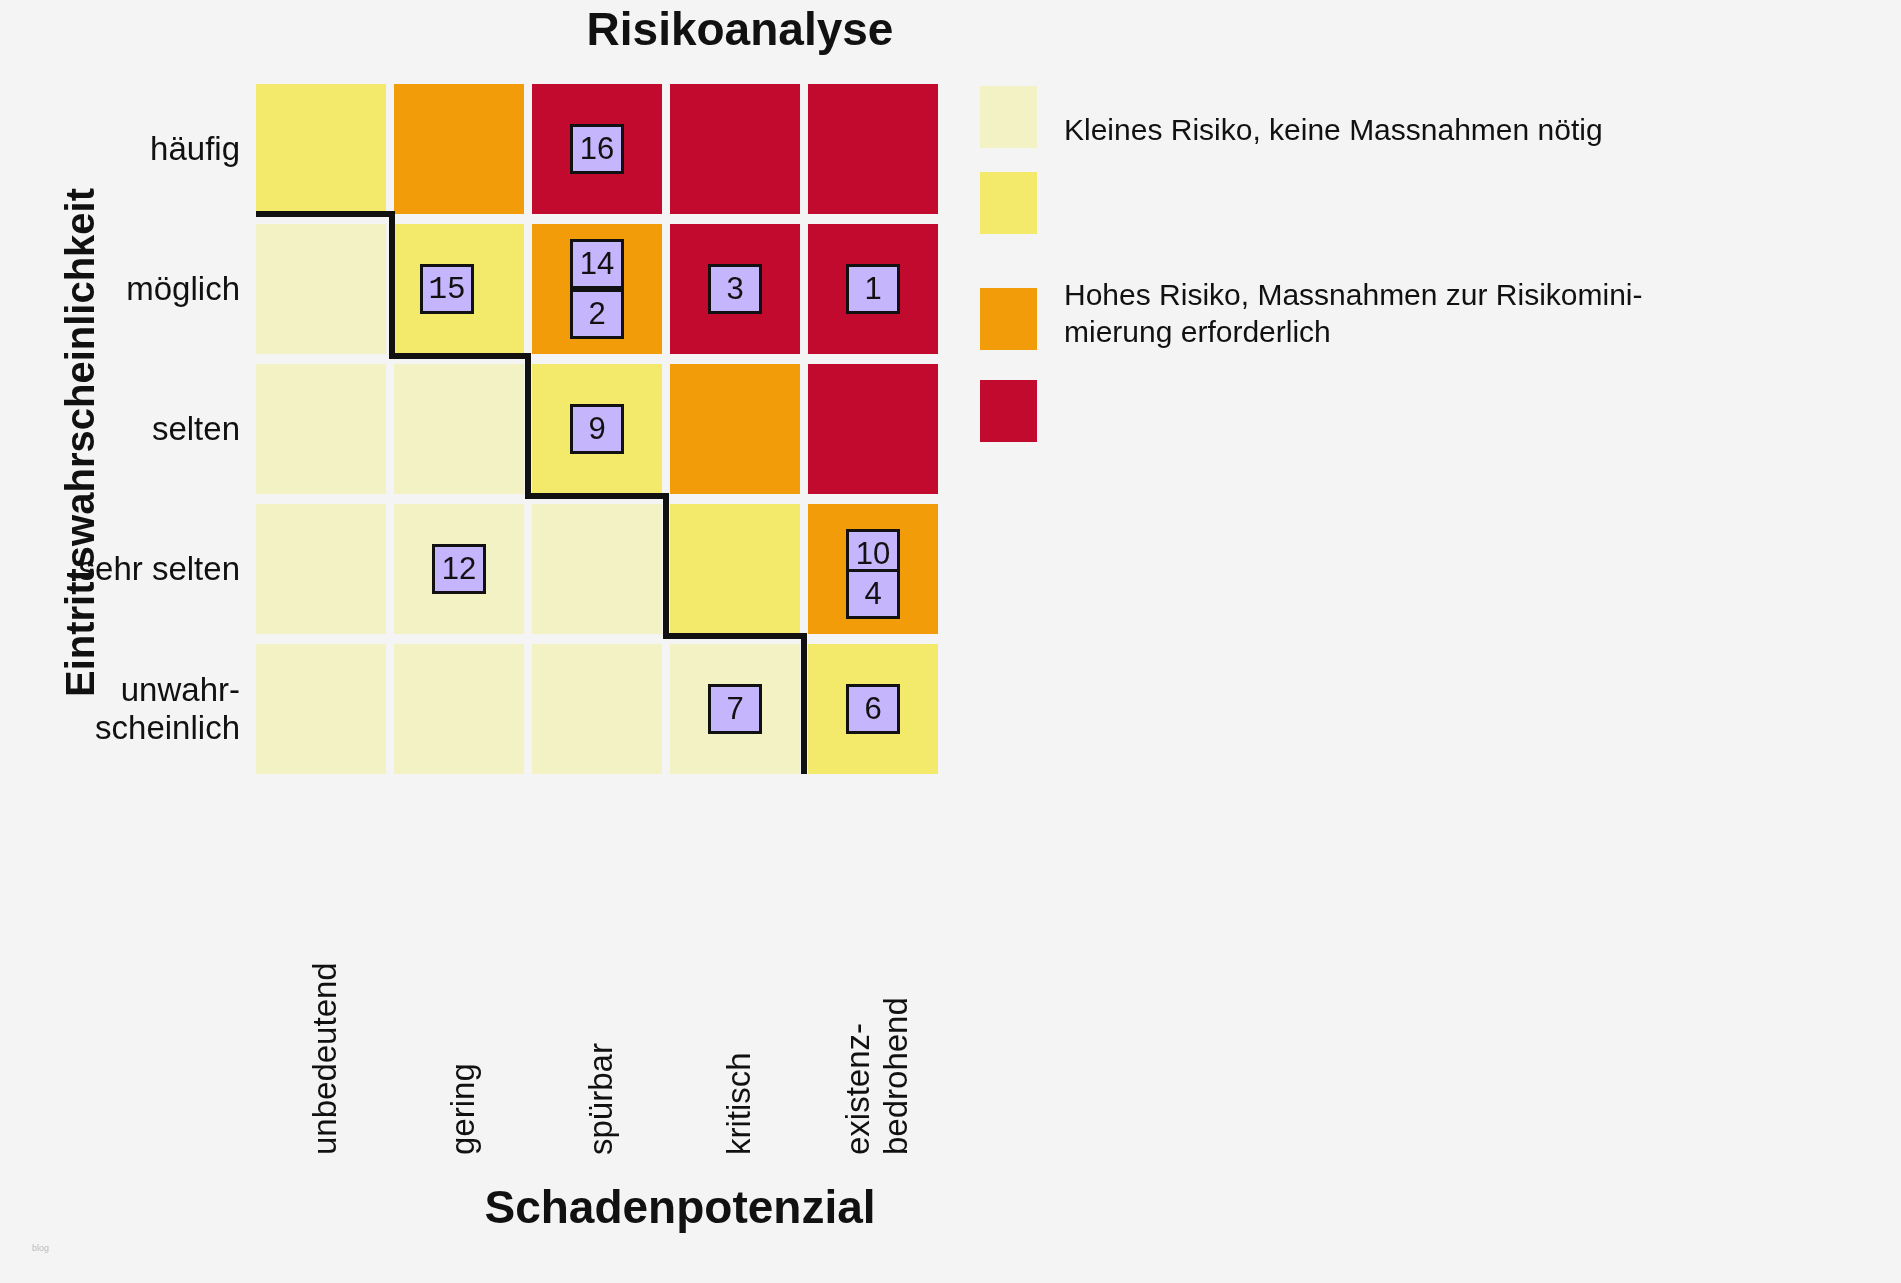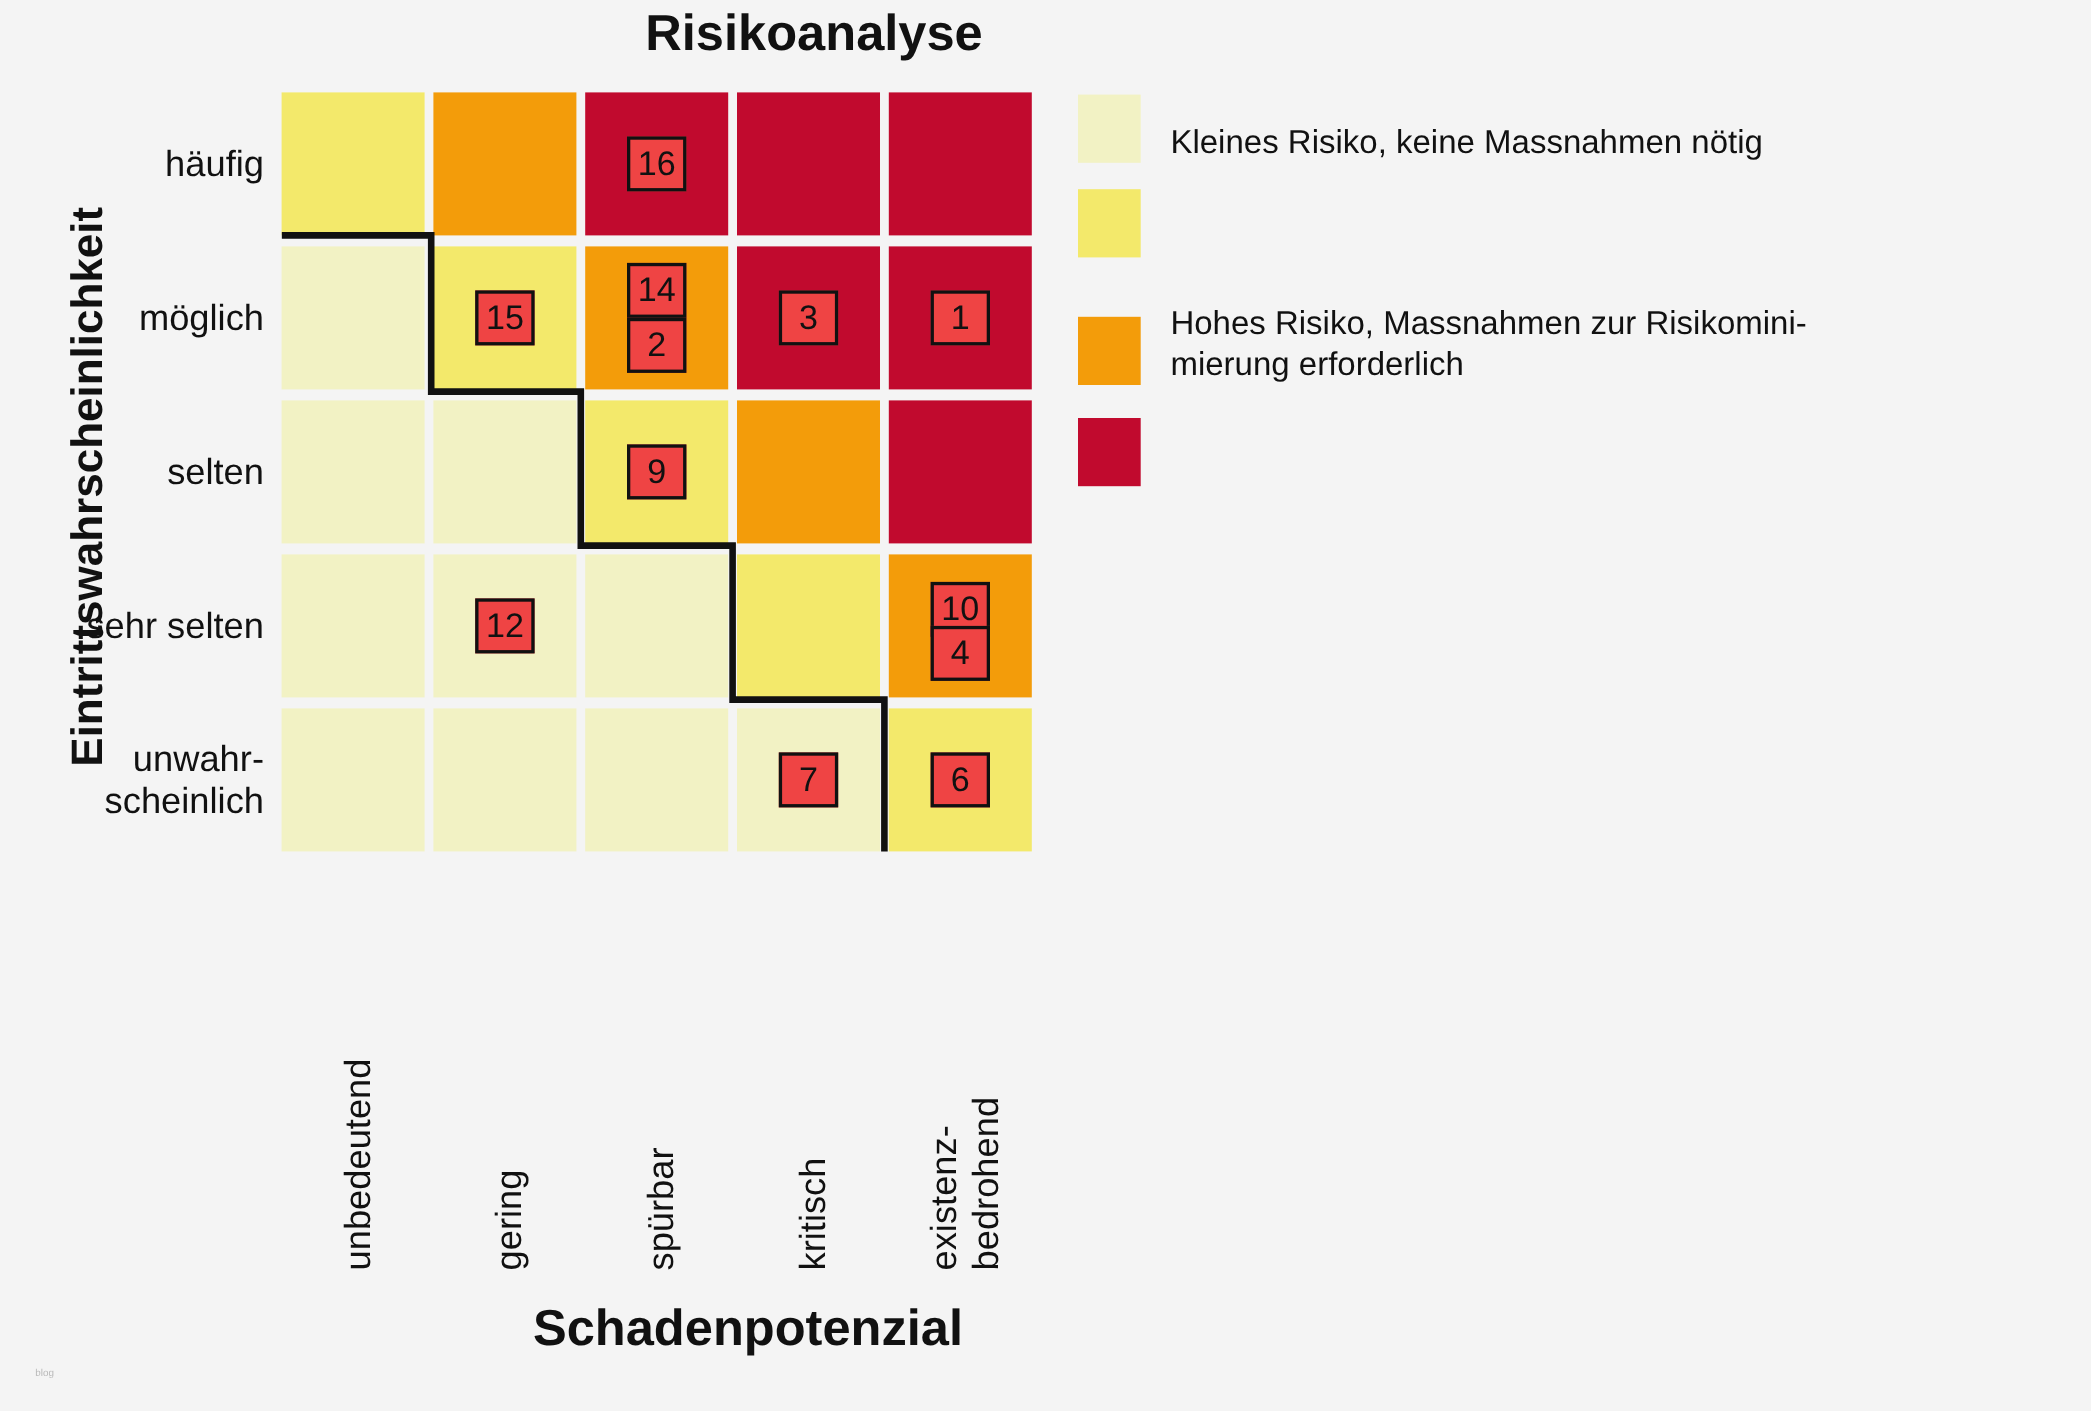--- a/index.html
+++ b/index.html
@@ -78,21 +78,21 @@
     line-height:38px;
     white-space:pre-line;
     transform:rotate(-90deg);
     transform-origin:left top;
     text-align:left;
   }
 
   
   .marker{
     position:absolute;
-    background:#ef4444;
+    background:#c4b5fd;
     border:3px solid #111;
     width:54px;height:50px;
     display:flex;align-items:center;justify-content:center;
     font-size:31px;
     color:#111;
     box-sizing:border-box;
   }
 
   
   #boundary{
@@ -186,21 +186,21 @@
   <div id="collabels">
       <div class="col-label" style="left: 306px; top: 1155px; width: 400px;">unbedeutend</div>
       <div class="col-label" style="left: 444px; top: 1155px; width: 400px;">gering</div>
       <div class="col-label" style="left: 582px; top: 1155px; width: 400px;">spürbar</div>
       <div class="col-label" style="left: 720px; top: 1155px; width: 400px;">kritisch</div>
       <div class="col-label" style="left: 839px; top: 1155px; width: 400px;">existenz-
 bedrohend</div>
     </div>
   <div id="markers">
       <div class="marker" style="left: 570px; top: 124px;">16</div>
-      <div class="marker" style="left: 432px; top: 264px;">15</div>
+      <div class="marker" style="left: 420px; top: 264px; font-family: Liberation Mono, monospace;">15</div>
       <div class="marker" style="left: 570px; top: 239px;">14</div>
       <div class="marker" style="left: 570px; top: 289px;">2</div>
       <div class="marker" style="left: 708px; top: 264px;">3</div>
       <div class="marker" style="left: 846px; top: 264px;">1</div>
       <div class="marker" style="left: 570px; top: 404px;">9</div>
       <div class="marker" style="left: 432px; top: 544px;">12</div>
       <div class="marker" style="left: 846px; top: 529px;">10</div>
       <div class="marker" style="left: 846px; top: 569px;">4</div>
       <div class="marker" style="left: 708px; top: 684px;">7</div>
       <div class="marker" style="left: 846px; top: 684px;">6</div>

